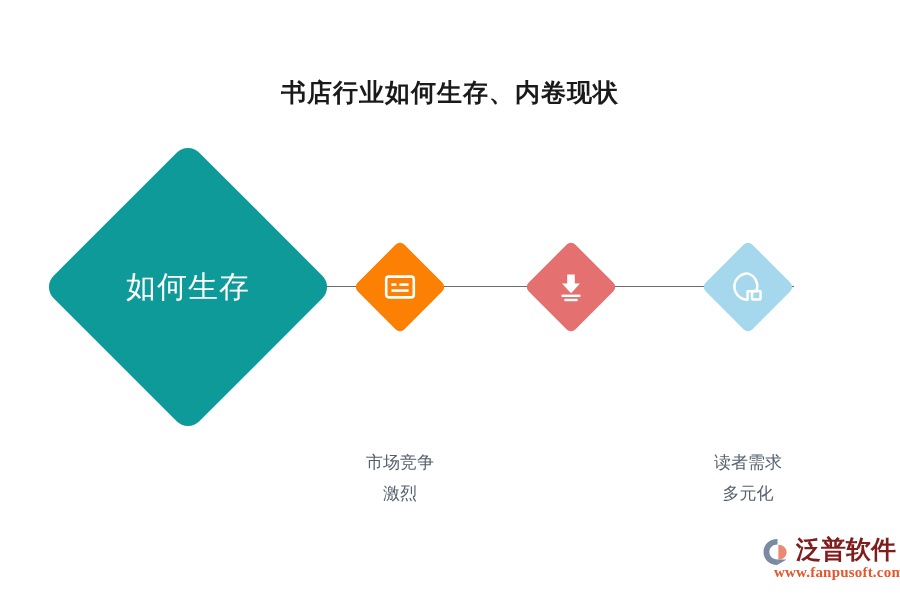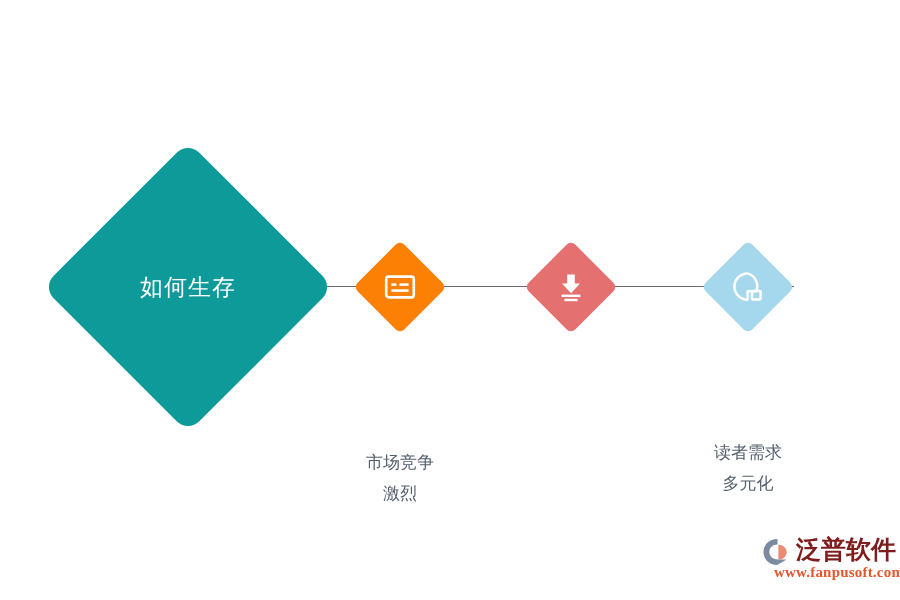--- a/index.html
+++ b/index.html
@@ -63,21 +63,21 @@
   #diamond-main-label {
     position: absolute;
     left: 85px;
     top: 184px;
     width: 206px;
     height: 206px;
     display: flex;
     align-items: center;
     justify-content: center;
     color: #ffffff;
-    font-size: 23px;
+    font-size: 30px;
     letter-spacing: 1px;
     white-space: nowrap;
     pointer-events: none;
   }
 
   .node {
     position: absolute;
     width: 92px;
     height: 92px;
   }
@@ -115,21 +115,21 @@
     position: absolute;
     text-align: center;
     font-size: 17px;
     line-height: 31px;
     color: #55606e;
     white-space: pre-line;
     margin-top: 41px;
   }
   #caption-1 { left: 320px; top: 406px; width: 160px; }
   #caption-2 { left: 481px; top: 406px; width: 180px; }
-  #caption-3 { left: 668px; top: 396px; width: 160px; font-family: Liberation Serif, serif; }
+  #caption-3 { left: 668px; top: 406px; width: 160px; font-family: Liberation Serif, serif; }
 
   
   #watermark {
     position: absolute;
     left: 762px;
     top: 533px;
     width: 130px;
     height: 54px;
   }
   #logo-mark {
@@ -160,20 +160,21 @@
     letter-spacing: 0.2px;
     color: #e4572e;
     white-space: nowrap;
   }
 </style>
 </head>
 <body>
 
 <div id="canvas">
 
+  <div id="page-title">书店行业如何生存、内卷现状</div>
 
   <div class="connector" id="connector-1"></div>
   <div class="connector" id="connector-2"></div>
   <div class="connector" id="connector-3"></div>
   <div class="connector" id="connector-4"></div>
 
   <div class="diamond" id="diamond-main"></div>
   <div id="diamond-main-label">如何生存</div>
 
   <div class="node" id="node-1">

